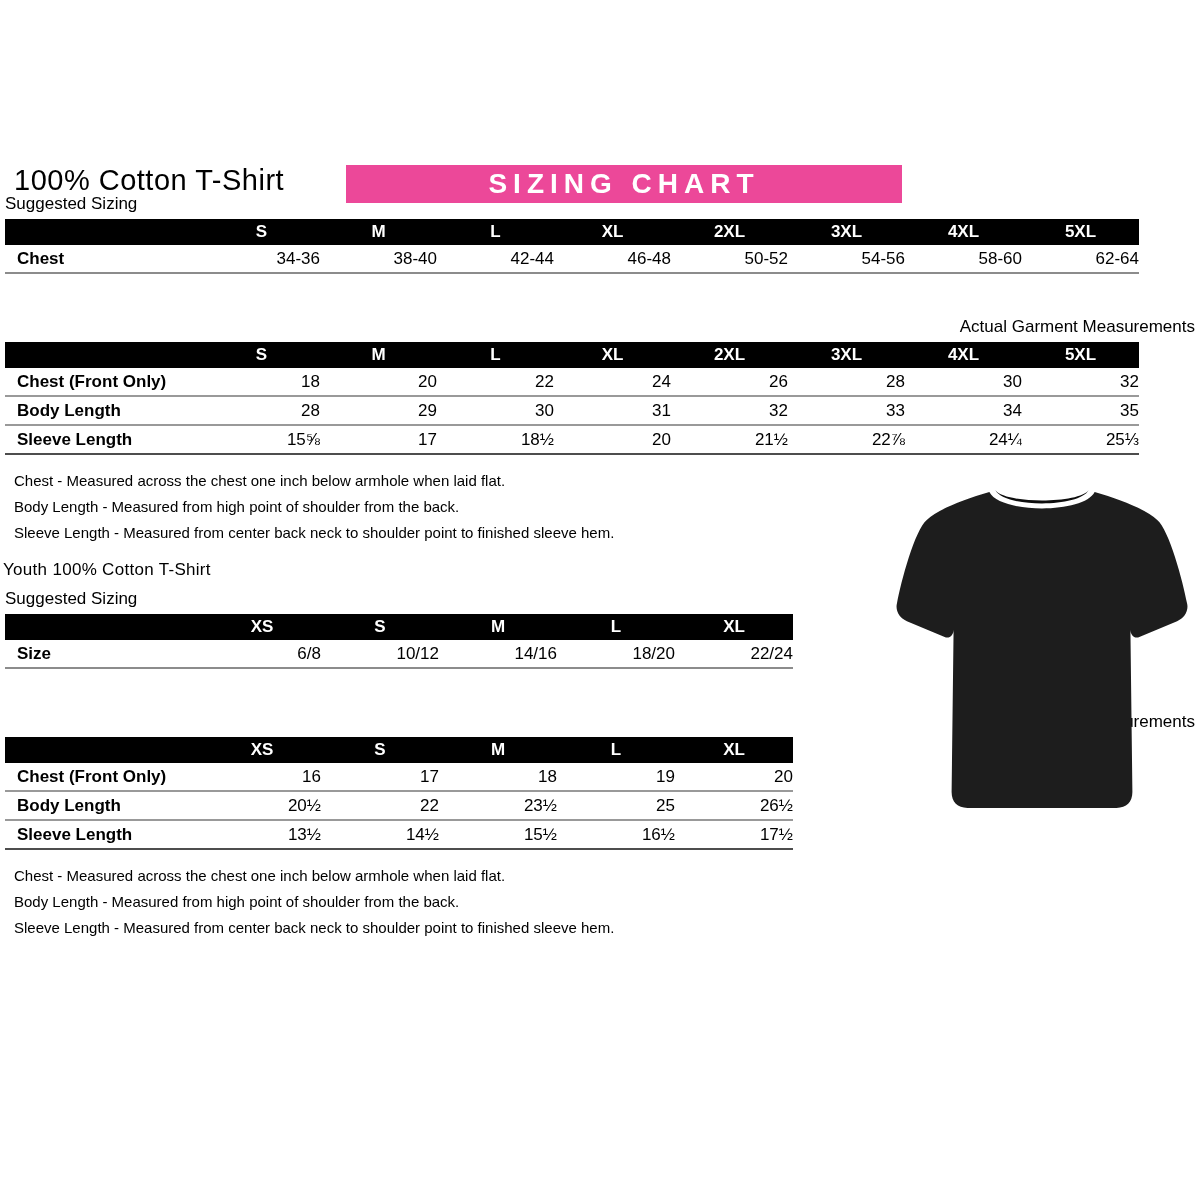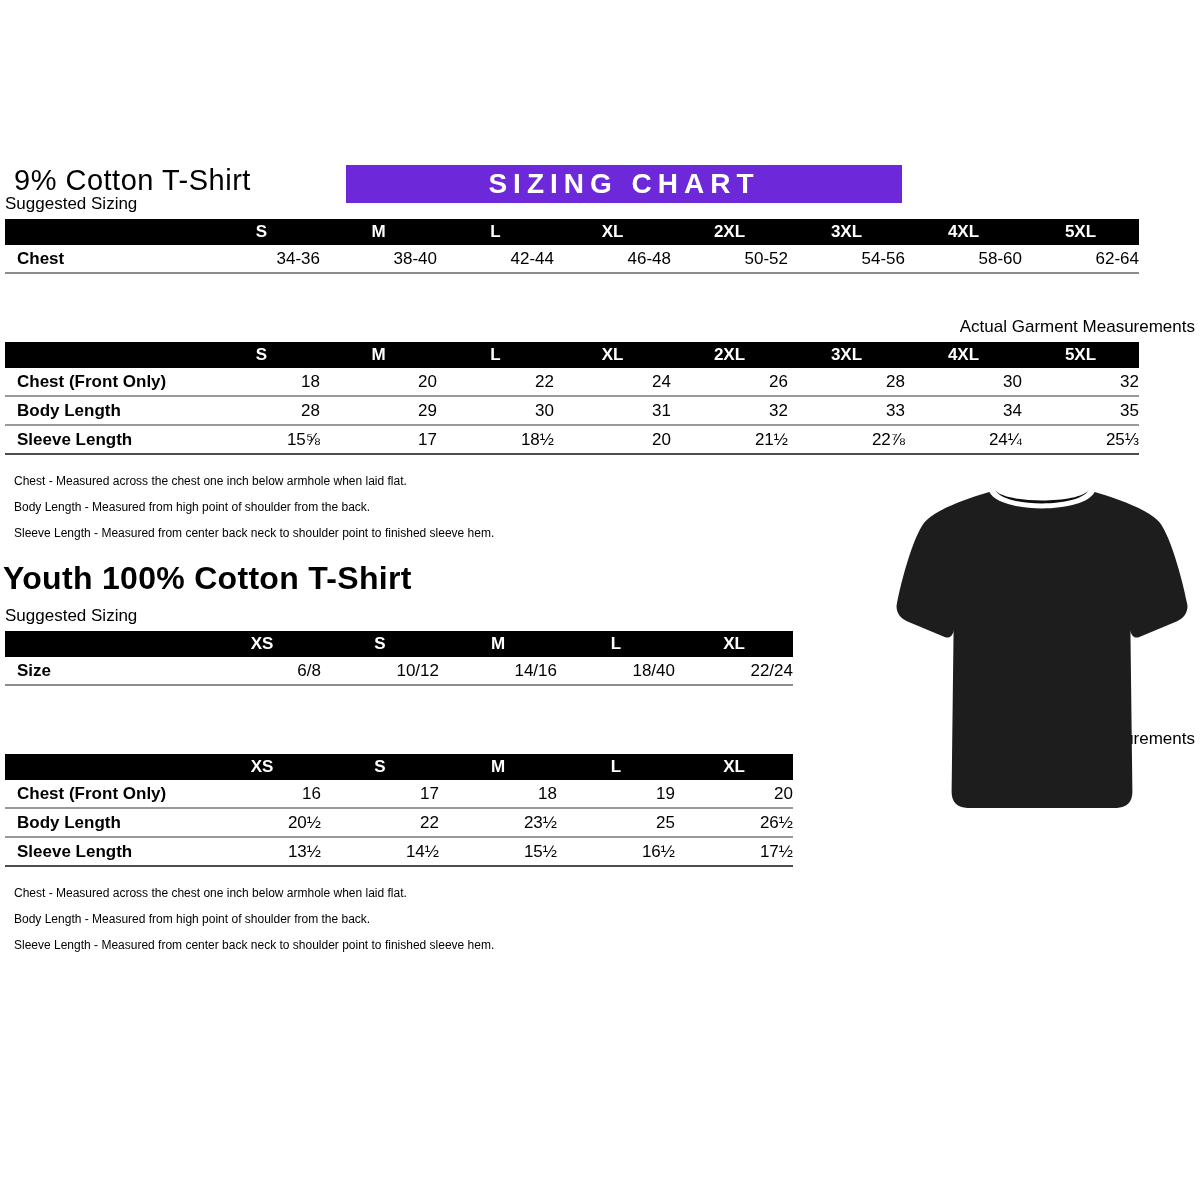--- a/index.html
+++ b/index.html
@@ -4,21 +4,21 @@
 <style>
   html,body{margin:0;padding:0;background:#fff;}
   .page{
     position:relative;width:1200px;height:1200px;background:#ffffff;
     font-family:"Liberation Sans",sans-serif;color:#000;overflow:hidden;
   }
   .adult-title{
     position:absolute;left:14px;top:164px;font-size:29px;font-weight:400;letter-spacing:0.5px;
   }
   .banner{
-    position:absolute;left:346px;top:165px;width:556px;height:38px;background:#6d28d9;
+    position:absolute;left:346px;top:165px;width:556px;height:38px;background:#ec4899;
     color:#fff;text-align:center;line-height:38px;font-size:28px;font-weight:700;letter-spacing:6px;
   }
   .flow{position:absolute;left:5px;top:194px;width:1190px;}
   .section-label{font-size:17px;margin:0 0 5px 0;}
   .gap-top{margin-top:43px;text-align:right;}
   .size-table{margin:0;}
   .size-table .trow{display:grid;}
   .size-table.cols-adult{width:1134px;}
   .size-table.cols-adult .trow{grid-template-columns:198px repeat(8,117px);}
   .size-table.cols-youth{width:788px;}
@@ -27,31 +27,31 @@
   .trow.head .cell{font-weight:700;font-size:17px;text-align:center;}
   .trow.data{height:27px;line-height:27px;border-bottom:2px solid #999;}
   .trow.data:last-child{border-bottom:2px solid #4d4d4d;}
   .size-table.single .trow.data:last-child{border-bottom:2px solid #8c8c8c;}
   .cell{overflow:hidden;white-space:nowrap;}
   .cell.label{text-align:left;padding-left:12px;font-size:17px;}
   .lab-strong{font-weight:700;margin-top:24px;}
   .lab-suffix{font-weight:700;}
   .cell.vcell{text-align:right;font-size:17px;}
   .notes{margin:13px 0 0 9px;}
-  .note-line{font-size:12px;line-height:26px;}
-  .youth-title{margin:14px 0 0 -2px;font-size:32px;font-weight:700;letter-spacing:0.3px;}
+  .note-line{font-size:15px;line-height:26px;}
+  .youth-title{margin:14px 0 0 -2px;font-size:17px;font-weight:400;letter-spacing:0.3px;}
   .youth-sub{margin-top:9px;}
   .tshirt-wrap{position:absolute;left:893px;top:476px;width:298px;height:352px;}
 </style>
 </head>
 <body>
 
 <div class="page">
 
-  <div class="adult-title">9% Cotton T-Shirt</div>
+  <div class="adult-title">100% Cotton T-Shirt</div>
   <div class="banner">SIZING CHART</div>
 
   <div class="flow">
 
     <div class="section-label">Suggested Sizing</div>
     <div class="size-table cols-adult single">
         <div class="trow head">
           <div class="cell corner"></div>
           <div class="cell">S</div>
           <div class="cell">M</div>
@@ -139,21 +139,21 @@
           <div class="cell">S</div>
           <div class="cell">M</div>
           <div class="cell">L</div>
           <div class="cell">XL</div>
         </div>
         <div class="trow data">
           <div class="cell label"><span class="lab-strong">Size</span></div>
           <div class="cell vcell">6/8</div>
           <div class="cell vcell">10/12</div>
           <div class="cell vcell">14/16</div>
-          <div class="cell vcell">18/40</div>
+          <div class="cell vcell">18/20</div>
           <div class="cell vcell">22/24</div>
         </div>
       </div>
 
     <div class="section-label gap-top">Actual Garment Measurements</div>
     <div class="size-table cols-youth">
         <div class="trow head">
           <div class="cell corner"></div>
           <div class="cell">XS</div>
           <div class="cell">S</div>

